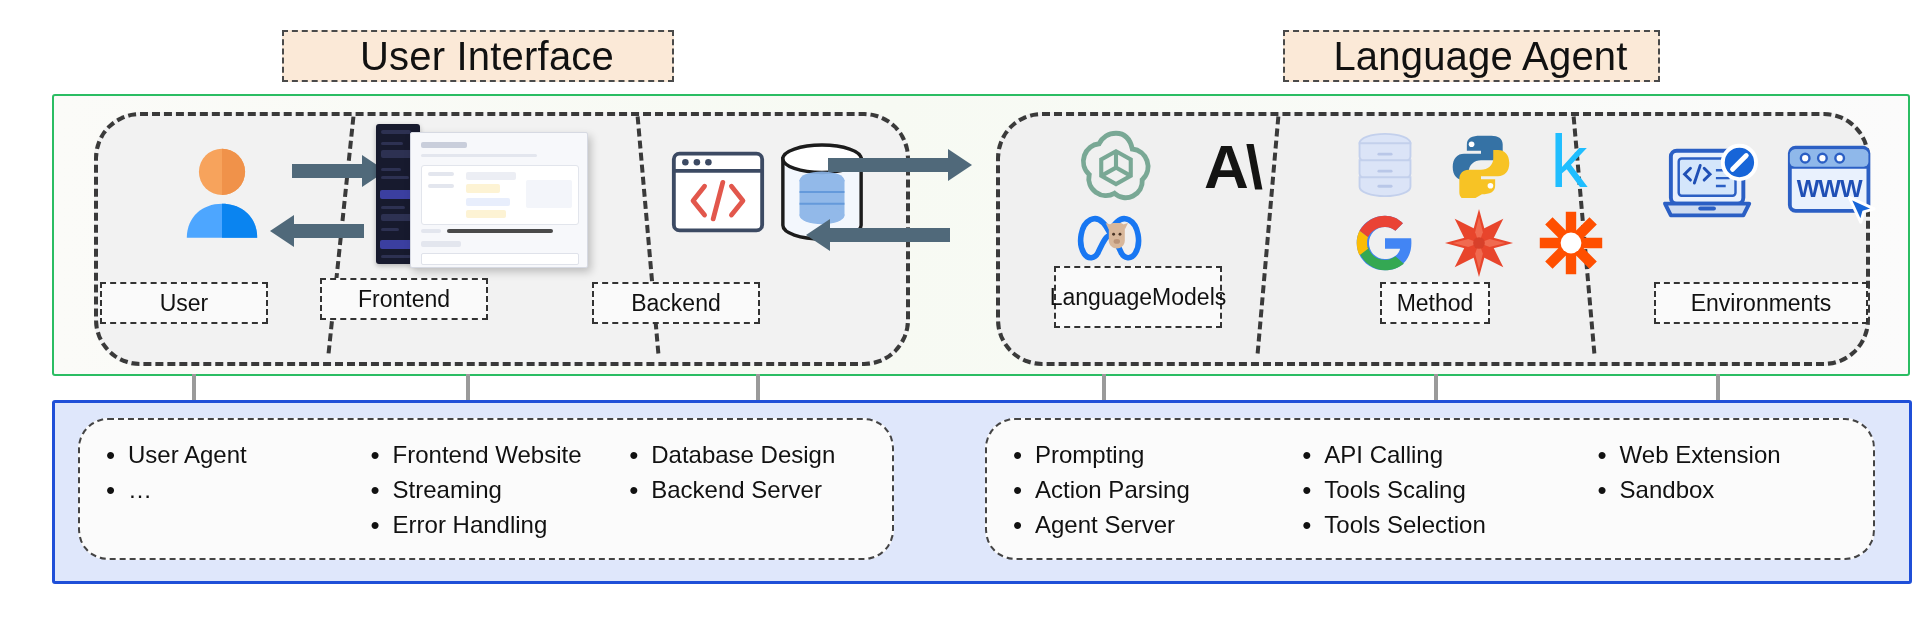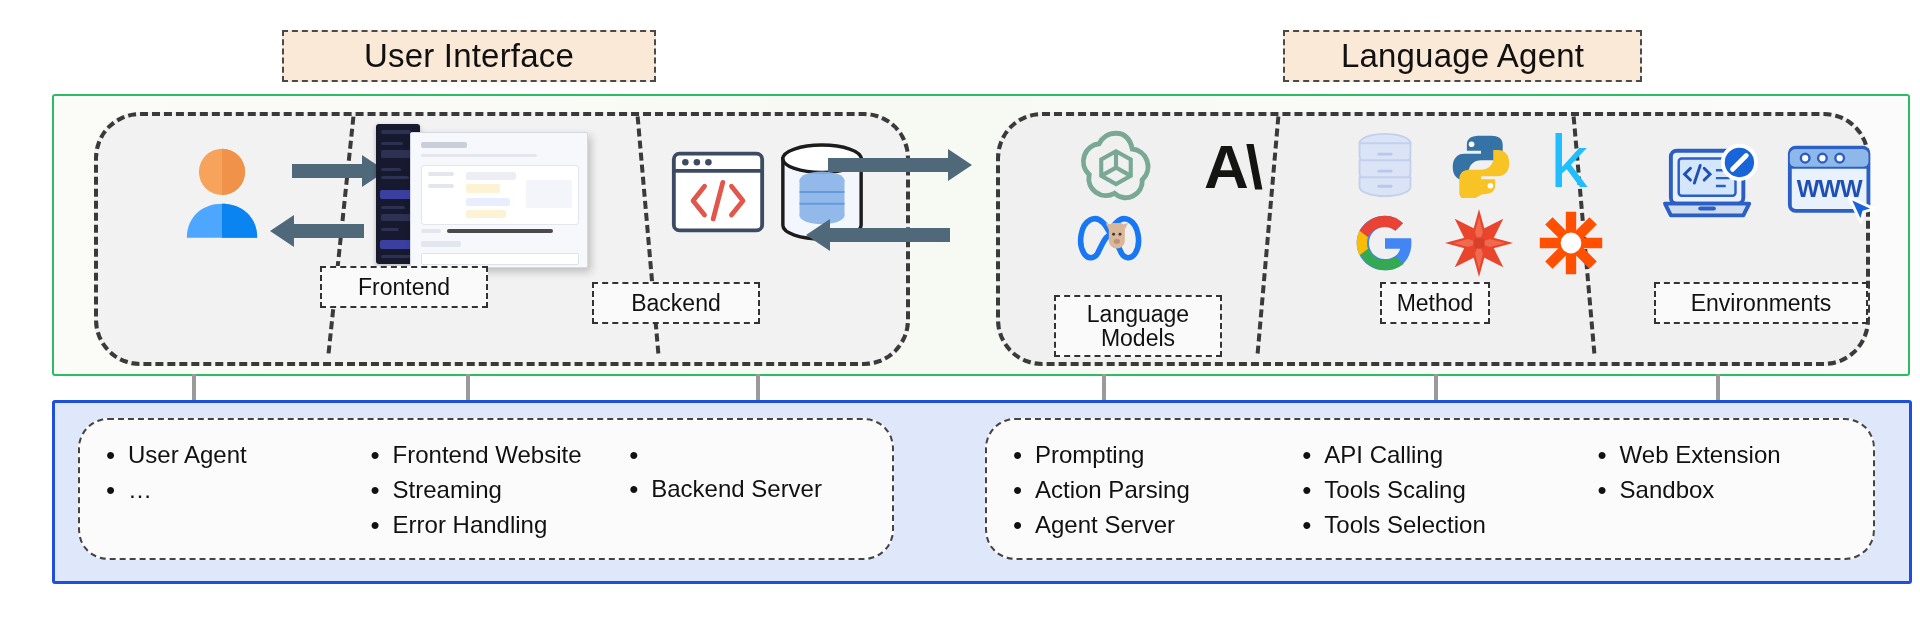--- a/index.html
+++ b/index.html
@@ -7,21 +7,21 @@
     width:1920px;height:642px;position:relative;overflow:hidden;
     font-family:"Liberation Sans","DejaVu Sans",sans-serif;
     color:#1a1a1a;
   }
   .stage{position:absolute;left:0;top:0;width:1920px;height:642px;}
 
   
   .chip{
     position:absolute;background:#fbe9d7;border:2px dashed #4a4a4a;
     display:flex;align-items:center;justify-content:center;
-    font-size:33px;letter-spacing:.2px;color:#111;
+    font-size:40px;letter-spacing:.2px;color:#111;padding-left:18px;
   }
   #chip-ui{left:282px;top:30px;width:370px;height:48px;}
   #chip-agent{left:1283px;top:30px;width:355px;height:48px;align-items:center;}
 
   
   .green-panel{
     position:absolute;left:52px;top:94px;width:1854px;height:278px;
     border:2.5px solid #2bbd63;border-radius:3px;
     background:linear-gradient(90deg,#fbfbf8 0%,#f7faf3 45%,#fbfbfb 100%);
   }
@@ -317,28 +317,31 @@
         <g fill="#ffffff" stroke="#2b5fc4" stroke-width="2.5">
           <circle cx="24" cy="21" r="4.5"></circle>
             <circle cx="42" cy="21" r="4.5"></circle>
             <circle cx="60" cy="21" r="4.5"></circle>
         </g>
         <text x="49" y="62" text-anchor="middle" font-family="Liberation Sans,sans-serif" font-size="25" font-weight="700" fill="#1f4fb5" letter-spacing="-1">WWW</text>
         <path d="M70 62l26 12-11 3-3 11z" fill="#1765d8" stroke="#ffffff" stroke-width="3" stroke-linejoin="round"></path>
       </svg>
     </div>
 
-    <div class="celllabel" style="left:266px;top:170px;width:168px;height:42px;">
+    <div class="celllabel" style="left:46px;top:186px;width:168px;height:42px;">
+      <span>User</span>
+    </div>
+    <div class="celllabel" style="left:266px;top:182px;width:168px;height:42px;">
       <span>Frontend</span>
     </div>
     <div class="celllabel" style="left:538px;top:186px;width:168px;height:42px;">
       <span>Backend</span>
     </div>
 
-    <div class="celllabel" style="left:1000px;top:170px;width:168px;height:62px;flex-direction:column;margin-top:29px;">
+    <div class="celllabel" style="left:1000px;top:170px;width:168px;height:62px;flex-direction:row;">
       <span>Language</span>
       <span>Models</span>
     </div>
     <div class="celllabel" style="left:1326px;top:186px;width:110px;height:42px;">
       <span>Method</span>
     </div>
     <div class="celllabel" style="left:1600px;top:186px;width:214px;height:42px;">
       <span>Environments</span>
     </div>
   </div>
@@ -373,20 +376,21 @@
         <span>Streaming</span>
       </div>
       <div class="bitem">
         <span class="dot">•</span>
         <span>Error Handling</span>
       </div>
     </div>
     <div class="bcol" style="width:250px;">
       <div class="bitem">
         <span class="dot">•</span>
+        <span>Database Design</span>
       </div>
       <div class="bitem">
         <span class="dot">•</span>
         <span>Backend Server</span>
       </div>
     </div>
   </div>
 
   <div class="bcard" id="bcard-right">
     <div class="bcol" style="width:290px;">

